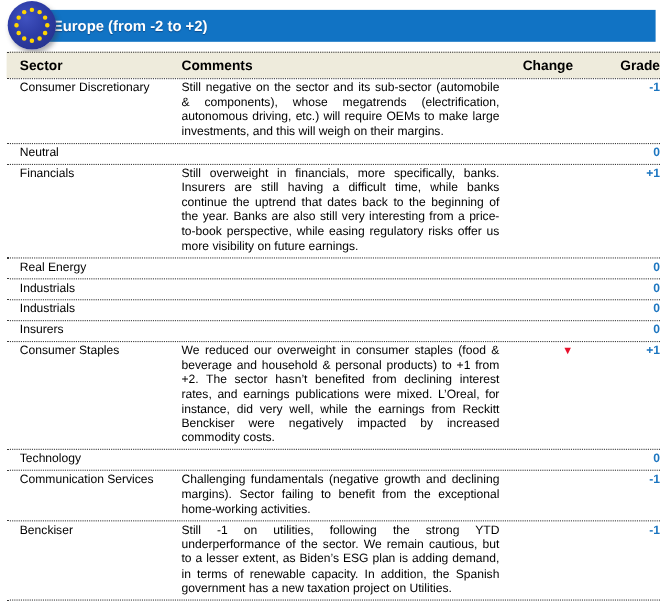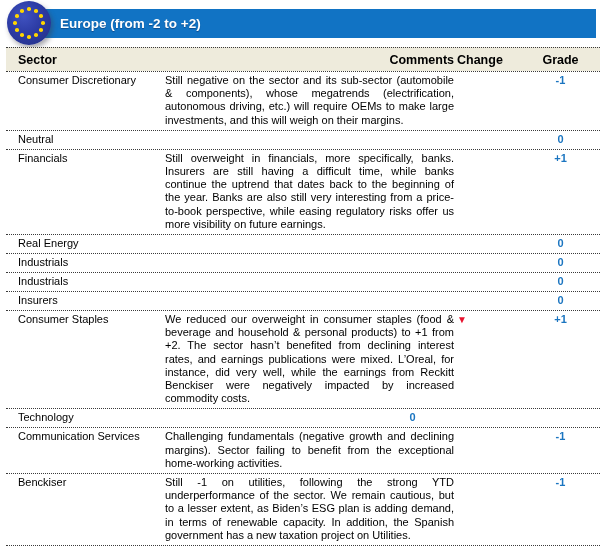--- a/index.html
+++ b/index.html
@@ -16,21 +16,21 @@
   body{
     width:606px;height:557px;position:relative;overflow:hidden;
     font-family:"Liberation Sans", sans-serif;color:#000;
   }
   
   .title-bar{
     position:absolute;left:30px;top:9px;width:566px;height:29px;
     background:var(--bar-blue);
   }
   .title-text{
-    position:absolute;left:30px;top:0;height:29px;line-height:29px;
+    position:absolute;left:18px;top:0;height:29px;line-height:29px;
     color:#ffffff;font-weight:bold;font-size:13.5px;
     text-shadow:0 1px 1px rgba(0,0,40,.35);
   }
   .eu-flag{
     position:absolute;left:7px;top:1px;width:44px;height:44px;border-radius:50%;
     background:radial-gradient(circle at 38% 34%, #4052c0 0%, #2c3ba4 45%, var(--flag-navy) 78%, #1d2a7e 100%);
     box-shadow:2px 3px 5px rgba(60,60,70,.45);
   }
   .eu-flag .star{
     position:absolute;width:3.6px;height:3.6px;border-radius:50%;
@@ -44,24 +44,24 @@
     display:flex;border-top:1px dotted var(--dot-border);
     padding:2px 0 3px 0;align-items:flex-start;
   }
   .t-row:last-child{border-bottom:1px dotted var(--dot-border);}
   .t-head{
     background:var(--header-row-bg);font-weight:bold;font-size:12.5px;
     align-items:center;height:24px;padding:0;
   }
   .col-sector{width:155px;padding-left:12px;font-size:11px;line-height:13px;}
   .col-comments{width:296px;padding-left:4px;padding-right:3px;font-size:11px;line-height:13.2px;text-align:justify;}
-  .col-change{width:64px;text-align:left;font-size:10px;line-height:13px;}
-  .col-grade{flex:1;text-align:center;font-size:11px;line-height:13px;font-weight:bold;color:var(--grade-blue);}
+  .col-change{width:64px;text-align:right;font-size:10px;line-height:13px;}
+  .col-grade{flex:1;text-align:right;font-size:11px;line-height:13px;font-weight:bold;color:var(--grade-blue);}
   .t-head .col-sector{font-size:12.5px;line-height:24px;}
-  .t-head .col-comments{text-align:right;font-size:12.5px;line-height:24px;}
+  .t-head .col-comments{text-align:left;font-size:12.5px;line-height:24px;}
   .t-head .col-change,.t-head .col-grade{font-size:12.5px;line-height:24px;font-weight:bold;color:#000;}
   .change-down{color:var(--change-red);font-size:10px;}
   .t-row{min-height:17px;}
 </style>
 </head>
 <body>
 
 <div class="title-bar">
   <span class="title-text">Europe (from -2 to +2)</span>
 </div>

